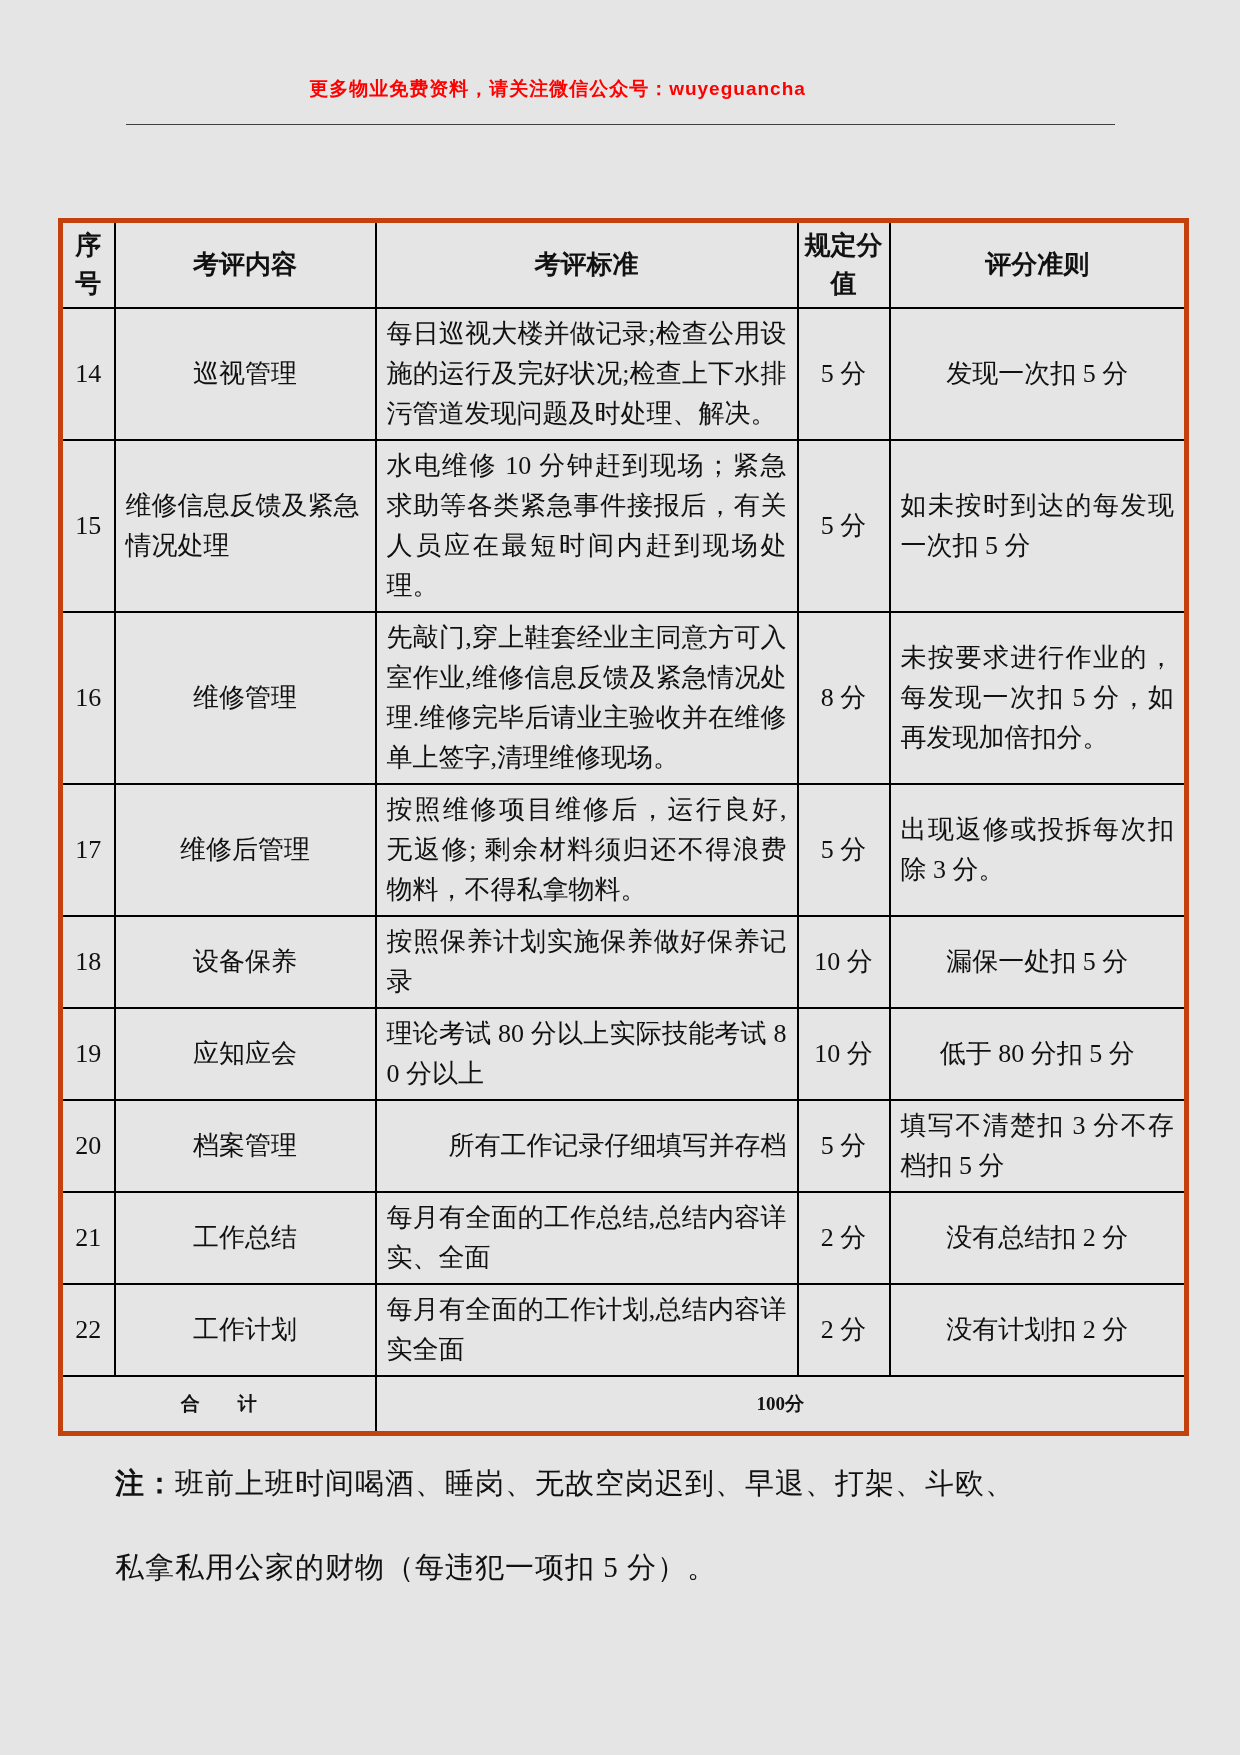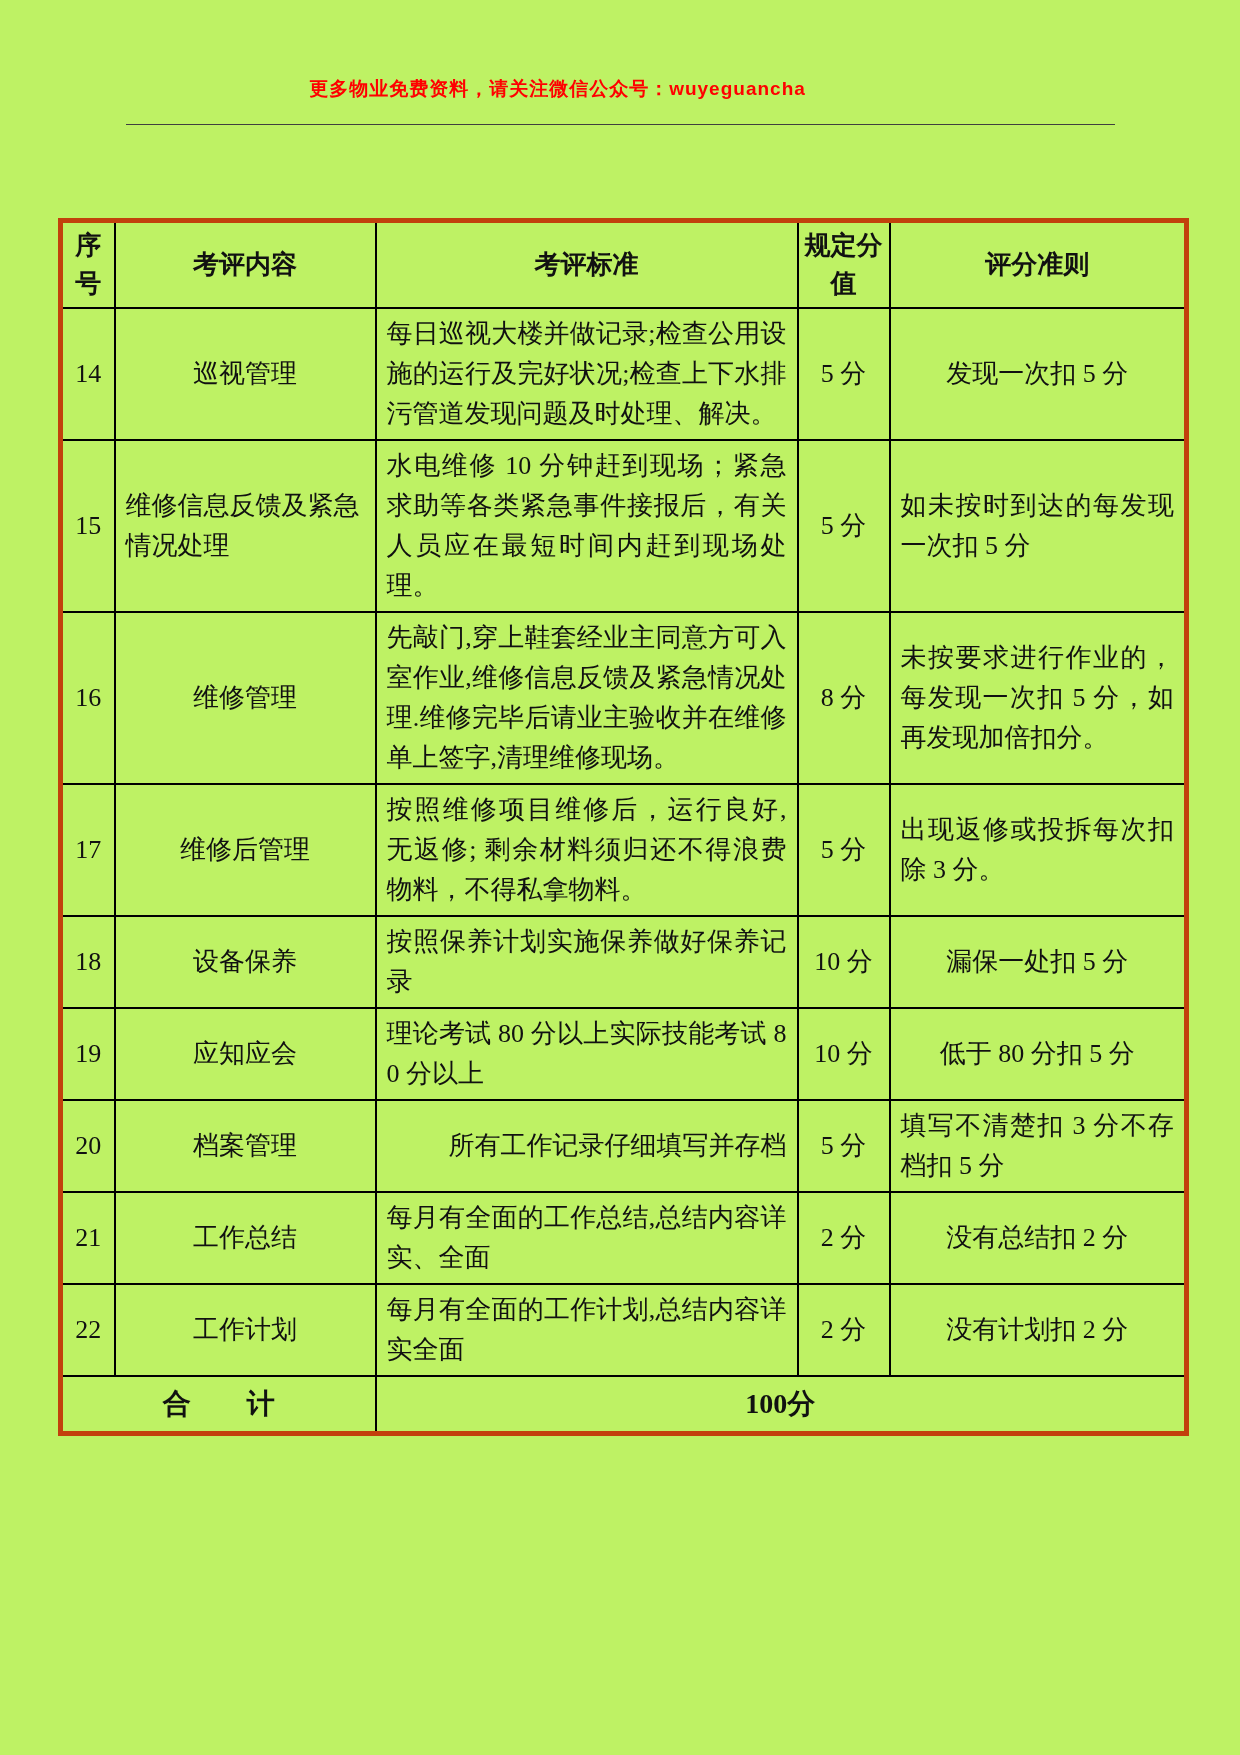--- a/index.html
+++ b/index.html
@@ -4,21 +4,21 @@
 <style>
   html, body {
     margin: 0;
     padding: 0;
     background: #ffffff;
   }
   .page {
     position: relative;
     width: 1240px;
     min-height: 1755px;
-    background: #bef264;
+    background: #e5e5e5;
     font-family: "Liberation Serif", "DejaVu Serif", serif;
     color: #111111;
     box-sizing: border-box;
   }
   
   .promo {
     padding-top: 76px;
     width: 1115px;
     text-align: center;
     font-family: "Liberation Sans", "DejaVu Sans", sans-serif;
@@ -65,21 +65,21 @@
   td.c-no    { text-align: center; }
   td.c-cont  { text-align: center; }
   td.c-cont.left { text-align: left; }
   td.c-crit  { text-align: justify; text-justify: inter-ideograph; }
   td.c-crit.center { text-align: right; }
   td.c-score { text-align: center; }
   td.c-rule  { text-align: justify; text-justify: inter-ideograph; }
   td.c-rule.center { text-align: center; }
   tr.total-row td {
     font-weight: bold;
-    font-size: 28px;
+    font-size: 19px;
     line-height: 44px;
     border-bottom: 3px solid #000000;
   }
   tr.total-row td.t-label { text-align: center; }
   tr.total-row td.t-value { text-align: center; }
   
   .note {
     margin: 28px 0 0 115px;
     width: 1010px;
     font-size: 29px;
@@ -183,14 +183,20 @@
         </tr>
       </tbody>
     <tbody>
       <tr class="total-row">
         <td class="t-label" colspan="2">合　　计</td>
         <td class="t-value" colspan="3">100分</td>
       </tr>
     </tbody>
   </table>
 
+  <div class="note">
+    <div class="note-line1">
+      <span class="note-label">注：</span><span>班前上班时间喝酒、睡岗、无故空岗迟到、早退、打架、斗欧、</span>
+    </div>
+    <div class="note-line2">私拿私用公家的财物（每违犯一项扣 5 分）。</div>
+  </div>
 
 </div>
 
 </body></html>

